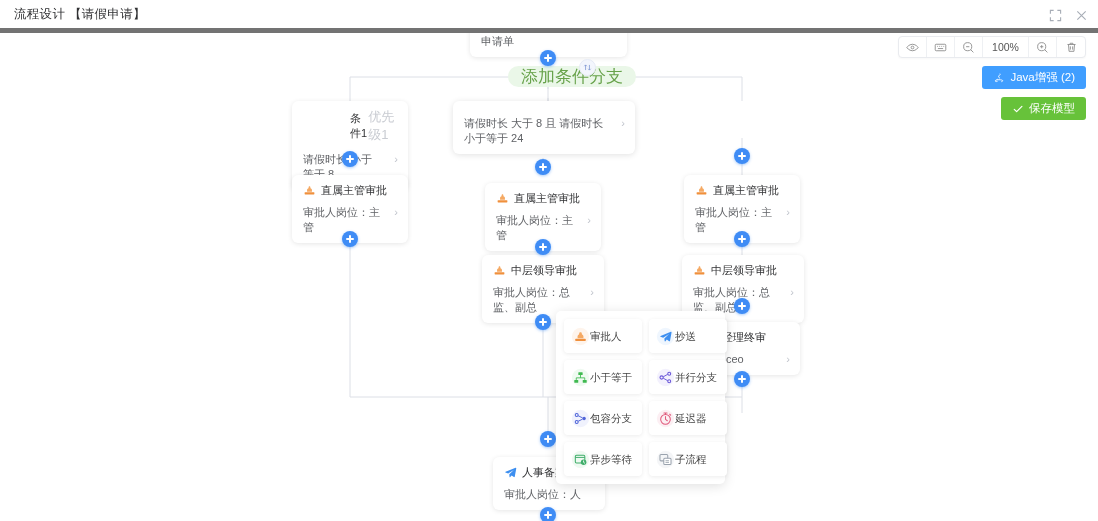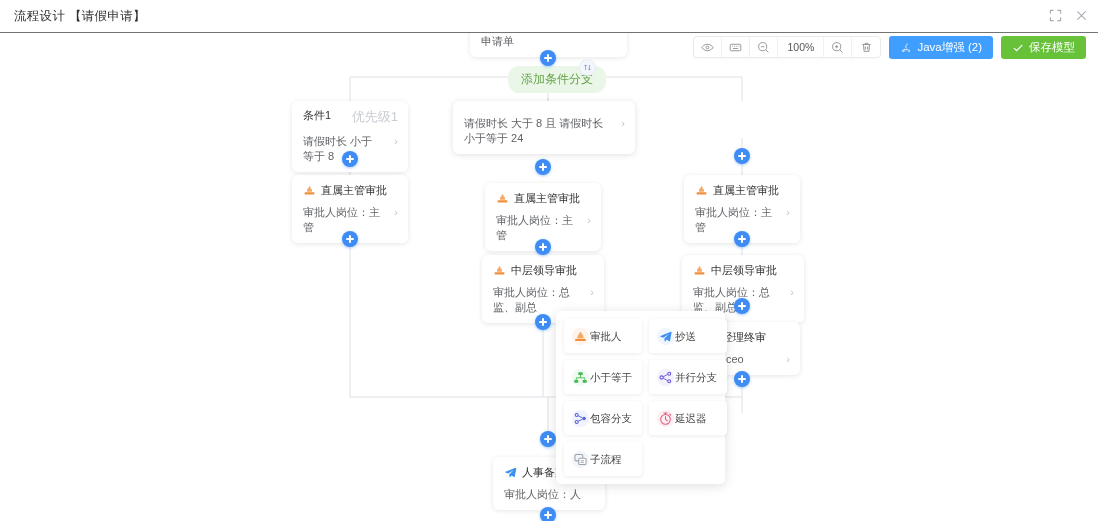--- a/index.html
+++ b/index.html
@@ -9,35 +9,35 @@
     overflow: hidden;
     background: #ffffff;
     font-family: "Liberation Sans", "DejaVu Sans", sans-serif;
     -webkit-font-smoothing: antialiased;
   }
   #root { position: relative; width: 1098px; height: 521px; background: #fff; }
 
   
   .win-header {
     position: absolute; left: 0; top: 0; width: 1098px; height: 33px;
-    background: #ffffff; border-bottom: 1px solid #737373;
+    background: #ffffff; border-bottom: 5px solid #737373;
     display: flex; align-items: center;
   }
   .win-title {
     margin-left: 14px; font-size: 12.5px; color: #303133; letter-spacing: .3px;
     white-space: nowrap;
   }
   .win-ctrls { position: absolute; right: 10px; top: 9px; display: flex; gap: 13px; }
   .win-ctrl { width: 13px; height: 13px; color: #909399; cursor: pointer; display:block; }
   .win-ctrl svg { display: block; }
 
   
   .toolbar {
     position: absolute; right: 12px; top: 36px;
-    display: flex; align-items: flex-start; gap: 8px; z-index: 40;
+    display: flex; align-items: flex-end; gap: 8px; z-index: 40; flex-direction: column;
   }
   .tb-group {
     display: flex; align-items: center;
     background: #fff; border: 1px solid #e9ebef; border-radius: 4px;
     height: 22px; overflow: hidden;
     box-shadow: 0 1px 2px rgba(0,0,0,.03);
   }
   .tb-btn {
     width: 28px; height: 100%;
     display: flex; align-items: center; justify-content: center;
@@ -77,21 +77,21 @@
   .node-title .ic { width: 13px; height: 13px; flex: none; display:block; }
   .node-body {
     margin-top: 7px; display: flex; align-items: flex-start; justify-content: space-between; gap: 6px;
     font-size: 11px; color: #606266; line-height: 15px;
   }
   .node-body .txt { flex: 1; }
   .chev { color: #c0c4cc; font-size: 11px; flex: none; line-height: 15px; }
 
   
   .cond { padding: 7px 10px 8px 11px; }
-  .cond-head { display: flex; justify-content: space-between; }
+  .cond-head { display: flex; align-items: center; justify-content: space-between; margin-left: 47px; }
   .cond-name { font-size: 11px; color: #303133; }
   .cond-prio { font-size: 13px; color: #c9ccd2; }
   .cond-body {
     margin-top: 8px; display: flex; align-items: flex-start; justify-content: space-between; gap: 12px;
     font-size: 11px; color: #606266; line-height: 15px;
   }
   .cond-body.small { font-size: 10px; color: #9aa0a6; }
 
   
   .plus {
@@ -99,22 +99,22 @@
     background: #3f8cf5; color: #fff; cursor: pointer;
     display: flex; align-items: center; justify-content: center;
     box-shadow: 0 1px 3px rgba(63,140,245,.45); z-index: 12;
   }
   .plus::before { content: ""; position: absolute; width: 8px; height: 1.6px; background: #fff; border-radius: 1px; }
   .plus::after  { content: ""; position: absolute; width: 1.6px; height: 8px; background: #fff; border-radius: 1px; }
 
   
   .branch-pill {
     position: absolute; display: flex; align-items: center; justify-content: center;
-    height: 27px; padding: 0 13px; border-radius: 11px;
-    background: #eaf7e8; color: #67a24a; font-size: 12px; white-space: nowrap;
+    height: 21px; padding: 0 13px; border-radius: 11px;
+    background: #eaf7e8; color: #67a24a; font-size: 17px; white-space: nowrap;
     cursor: pointer; z-index: 11;
   }
   .sort-btn {
     position: absolute; width: 17px; height: 17px; border-radius: 50%;
     background: #f3f6fd; border: 1px solid #e6ebf6;
     display: flex; align-items: center; justify-content: center; cursor: pointer; z-index: 11;
   }
 
   
   .popup {
@@ -470,20 +470,32 @@
           <svg viewBox="0 0 22 22" width="19" height="19">
             <circle cx="11" cy="11" r="10" fill="#FCEFF3"></circle>
             <circle cx="11" cy="12" r="5.6" fill="none" stroke="#E05A7C" stroke-width="1.2"></circle>
             <path d="M11 8.8v3.2l2.1 1.6M9.2 4.6h3.6M11 4.6v1.6M15.8 6 17 7.2" stroke="#E05A7C" stroke-width="1.2" fill="none" stroke-linecap="round"></path>
           </svg>
         </span>
         <span class="pm-label">延迟器</span>
       </div>
 
 
+      <div class="pm-item">
+        <span class="pm-ic">
+          <svg viewBox="0 0 22 22" width="19" height="19">
+            <circle cx="11" cy="11" r="10" fill="#EEF9F1"></circle>
+            <rect x="5" y="6" width="11" height="9" rx="1.4" fill="none" stroke="#3FAE6A" stroke-width="1.2"></rect>
+            <path d="M5 8.6h11" stroke="#3FAE6A" stroke-width="1.1"></path>
+            <circle cx="14.6" cy="14.2" r="3.2" fill="#3FAE6A"></circle>
+            <path d="M14.6 12.6v1.7l1.2.9" stroke="#fff" stroke-width="1" fill="none" stroke-linecap="round"></path>
+          </svg>
+        </span>
+        <span class="pm-label">异步等待</span>
+      </div>
 
       <div class="pm-item">
         <span class="pm-ic">
           <svg viewBox="0 0 22 22" width="19" height="19">
             <circle cx="11" cy="11" r="10" fill="#F4F5F7"></circle>
             <rect x="4.6" y="5.2" width="9" height="7.4" rx="1.2" fill="none" stroke="#9AA3AE" stroke-width="1.2"></rect>
             <rect x="9" y="9.6" width="8.4" height="7.2" rx="1.2" fill="#fff" stroke="#9AA3AE" stroke-width="1.2"></rect>
             <path d="M11 12.4h4M11 14.4h4" stroke="#9AA3AE" stroke-width="1"></path>
           </svg>
         </span>

